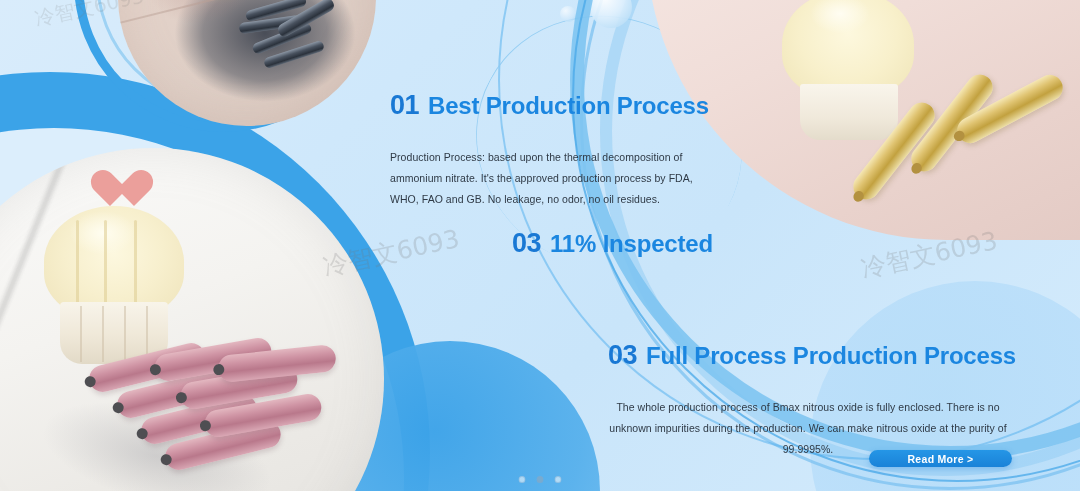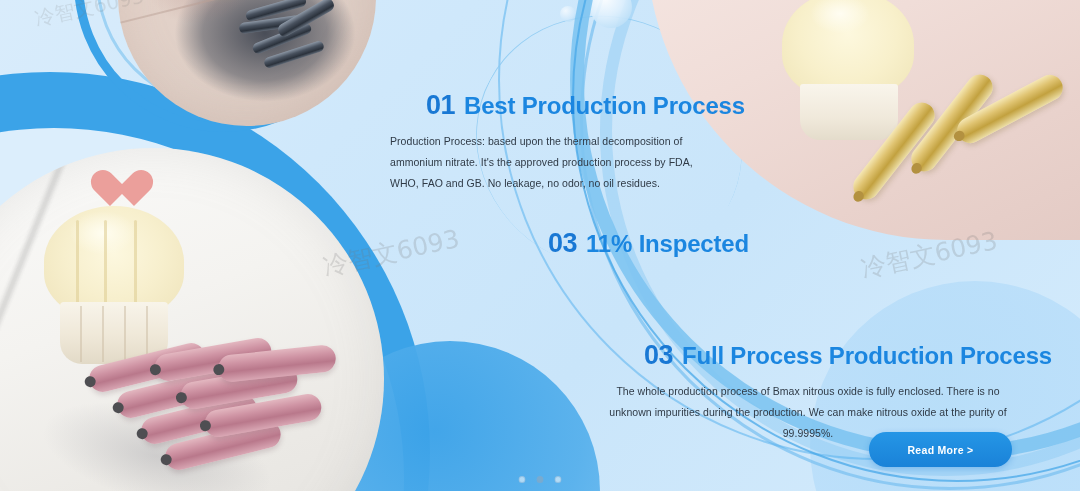--- a/index.html
+++ b/index.html
@@ -263,39 +263,39 @@
     pointer-events:none;
   }
 
   
   .content { position: absolute; inset: 0; }
 
   .block { position: absolute; }
   .head { display: flex; align-items: baseline; gap: 9px; white-space: nowrap; }
   .num {
     font-size: 27px; font-weight: 700; color: #1978d4;
-    letter-spacing: -0.5px; line-height: 1; margin-left: 36px;
+    letter-spacing: -0.5px; line-height: 1;
   }
   .title {
     font-size: 24px; font-weight: 700; color: #1b86e0;
     letter-spacing: -0.2px; line-height: 1;
   }
   .body {
-    margin-top: 12px;
+    margin-top: 28px;
     font-size: 10.5px; color: #2f3a46; line-height: 2.0;
     letter-spacing: .05px;
   }
 
   .block-1 { left: 390px; top: 92px; width: 330px; }
   .block-2 { left: 512px; top: 230px; width: 320px; }
   .block-3 { left: 608px; top: 342px; width: 400px; text-align: center; }
 
   .readmore {
     position: absolute; right: 68px; bottom: 24px;
-    width: 143px; height: 35px;
+    width: 143px; height: 17px;
     border-radius: 17px;
     background: linear-gradient(180deg, #2596e6 0%, #1a82d8 100%);
     color: #ffffff;
     font-size: 10.5px; font-weight: 700; letter-spacing: .3px;
     display: flex; align-items: center; justify-content: center;
     border: none; cursor: pointer;
     box-shadow: 0 2px 6px rgba(25,120,212,.30);
     margin-top: 42px;
   }
 

